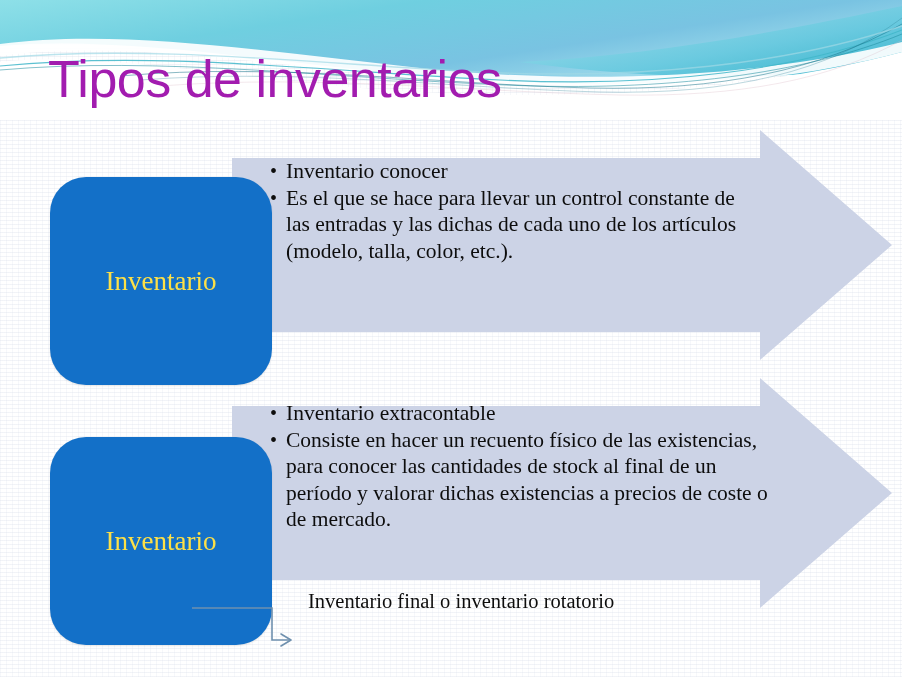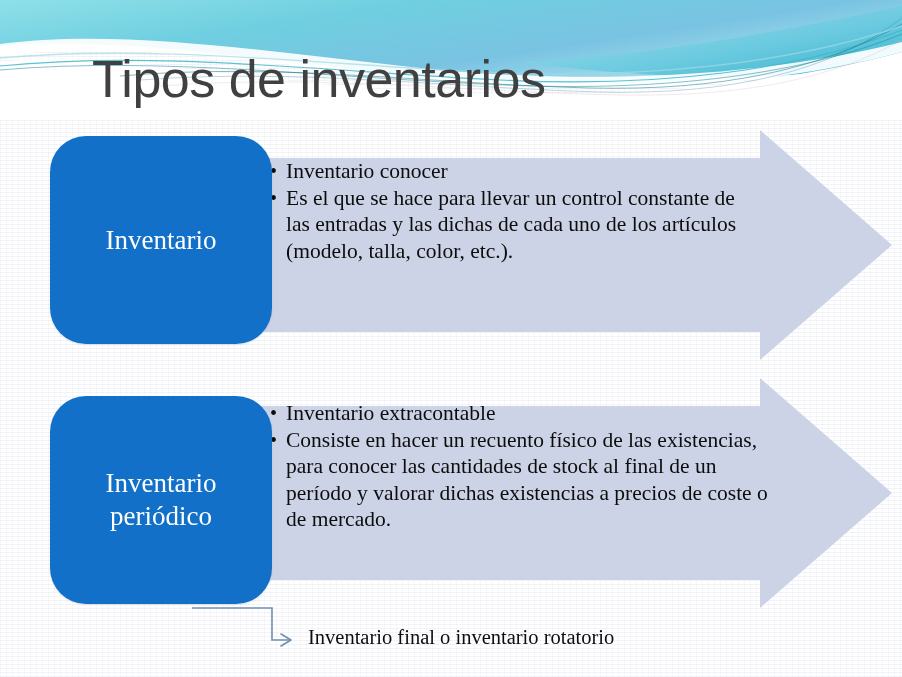--- a/index.html
+++ b/index.html
@@ -44,24 +44,23 @@
 
   
   #page-title {
     position: absolute;
     left: 48px;
     top: 50px;
     z-index: 4;
     font-family: "Liberation Sans", sans-serif;
     font-size: 52px;
     line-height: 58px;
-    color: #404040;
+    color: #a21caf;
     letter-spacing: -0.5px;
     white-space: nowrap;
-    margin-left: 44px;
   }
 
   
   .arrow-block {
     position: absolute;
     z-index: 2;
   }
   .arrow-svg {
     position: absolute;
     top: 0; left: 0;
@@ -92,40 +91,41 @@
   
   .blue-box {
     position: absolute;
     z-index: 5;
     background: #1370c8;
     border-radius: 36px;
     display: flex;
     align-items: center;
     justify-content: center;
     text-align: center;
-    color: #ffffff;
+    color: #fde047;
     font-family: "Liberation Serif", serif;
     font-size: 27px;
     line-height: 33px;
     box-shadow: 0 1px 2px rgba(0,0,0,0.10);
+    margin-top: 41px;
   }
 
   
   #connector {
     position: absolute;
     left: 190px;
     top: 598px;
     z-index: 6;
   }
 
   
   #caption {
     position: absolute;
     left: 308px;
-    top: 624px;
+    top: 588px;
     z-index: 6;
     font-family: "Liberation Serif", serif;
     font-size: 20.5px;
     line-height: 26px;
     color: #0d0d0d;
     white-space: nowrap;
   }
 </style>
 </head>
 <body>
@@ -207,21 +207,20 @@
     </div>
     <div class="bullet-row">
       <span class="bullet-dot">•</span>
       <span class="bullet-text">Consiste en hacer un recuento físico de las existencias, para conocer las cantidades de stock al final de un período y valorar dichas existencias a precios de coste o de mercado.</span>
     </div>
   </div>
 
   <div class="blue-box" style="left:50px; top:396px; width:222px; height:208px;">
     <div>
       <div>Inventario</div>
-      <div>periódico</div>
     </div>
   </div>
 
   <svg id="connector" width="110" height="60" viewBox="0 0 110 60" xmlns="http://www.w3.org/2000/svg">
     <path d="M2,10 L82,10 L82,42 L100,42" fill="none" stroke="#6f90ae" stroke-width="1.6"></path>
     <path d="M91,36 L101,42 L91,48" fill="none" stroke="#6f90ae" stroke-width="1.6" stroke-linecap="round" stroke-linejoin="round"></path>
   </svg>
 
   <div id="caption">Inventario final o inventario rotatorio</div>
 

